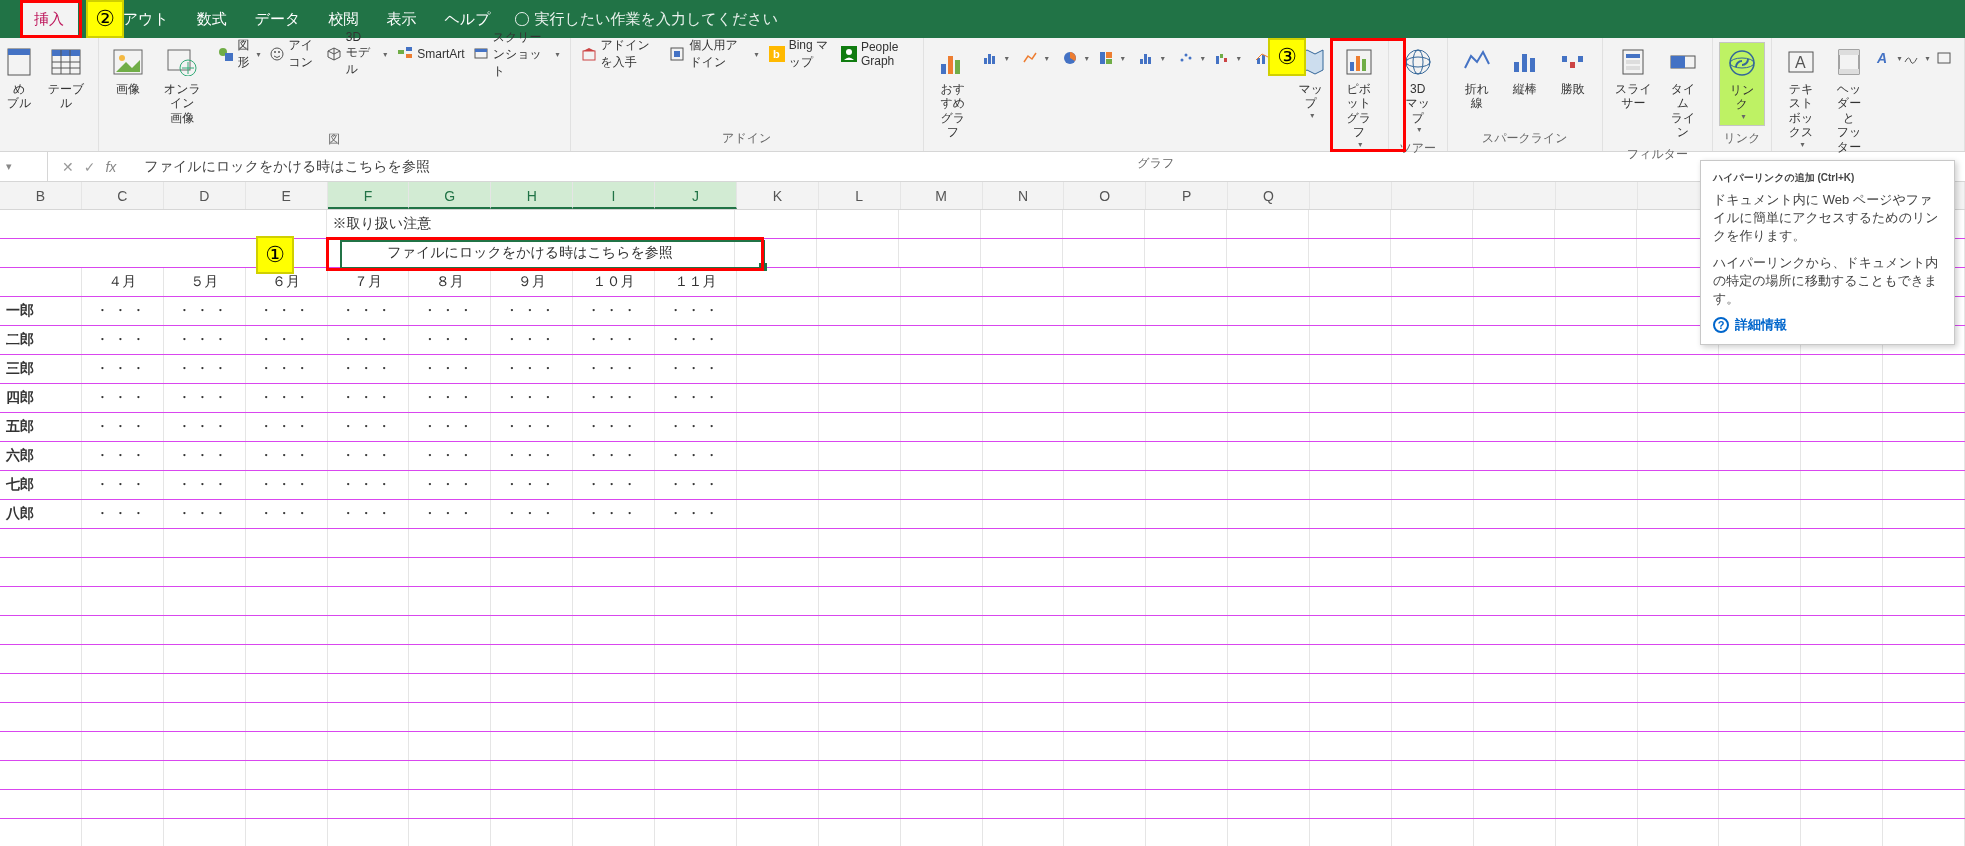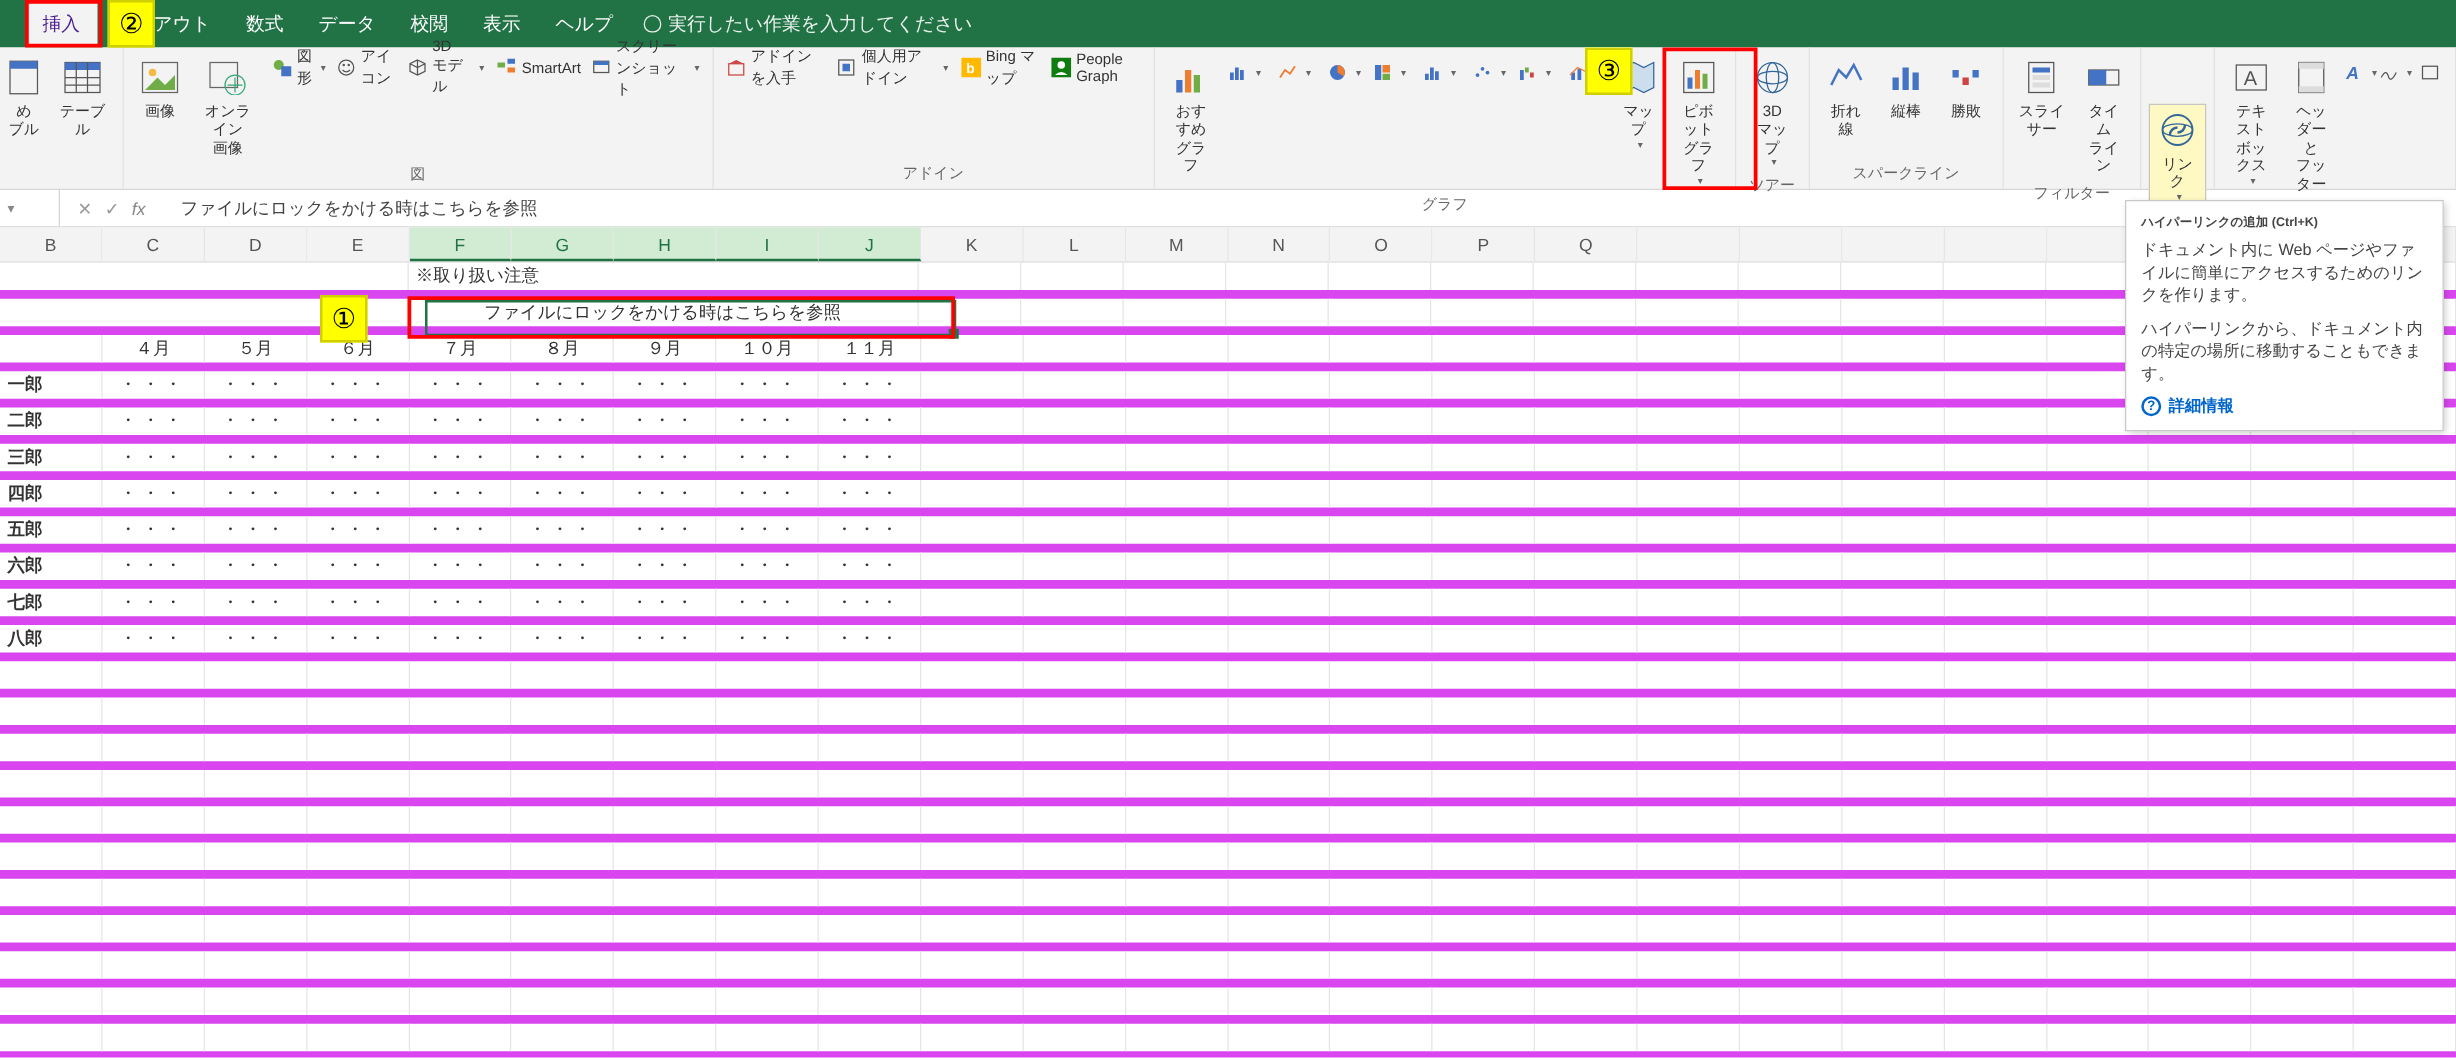--- a/index.html
+++ b/index.html
@@ -1,21 +1,21 @@
 <!DOCTYPE html>
 <html><head>
 <meta charset="utf-8">
 <style>
 * { margin: 0; padding: 0; box-sizing: border-box; font-family: "Meiryo UI", "Yu Gothic UI", sans-serif; }
 body { background: #fff; overflow: hidden; width: 1965px; height: 846px; position: relative; }
 
 
 .menubar { background: #217346; height: 38px; display: flex; align-items: center; padding-left: 20px; color: #fff; font-size: 15px; }
 .menubar .tab { padding: 8px 14px; cursor: pointer; }
-.menubar .tab.active { background: #f3f3f3; color: #4c1d95; }
+.menubar .tab.active { background: #f3f3f3; color: #be185d; }
 .menubar .tellme { display: flex; align-items: center; margin-left: 10px; opacity: 0.9; }
 .menubar .bulb { width: 14px; height: 14px; border: 1.5px solid #fff; border-radius: 50% 50% 45% 45%; margin-right: 6px; position: relative; }
 
 
 .ribbon { background: #f3f3f3; height: 114px; border-bottom: 1px solid #d6d6d6; display: flex; position: relative; }
 .group { border-right: 1px solid #e1e1e1; padding: 4px 6px 2px; display: flex; flex-direction: column; justify-content: space-between; }
 .group-items { display: flex; align-items: flex-start; gap: 2px; flex: 1; }
 .group-label { text-align: center; font-size: 12px; color: #666; padding: 2px 0; }
 
 .btn-large { display: flex; flex-direction: column; align-items: center; justify-content: flex-start; padding: 4px 6px; cursor: pointer; min-width: 46px; }
@@ -38,21 +38,21 @@
 .fbar .fx { font-style: italic; color: #888; }
 .fbar .content { padding-left: 14px; }
 
 
 .grid { position: relative; }
 .colhead { display: flex; height: 28px; border-bottom: 1px solid #d6d6d6; }
 .ch { width: 85px; text-align: center; font-size: 14px; color: #555; border-right: 1px solid #e5e5e5; line-height: 28px; background: #f3f3f3; }
 .ch.sel { background: #d2ebd3; border-bottom: 2px solid #217346; color: #217346; }
 
 .rows { }
-.row { display: flex; height: 29px; border-bottom: 7px solid #d946ef; }
+.row { display: flex; height: 29px; border-bottom: 1px solid #d946ef; }
 .cell { width: 85px; border-right: 1px solid #e5e5e5; font-size: 14px; color: #333; display: flex; align-items: center; padding: 0 6px; }
 .cell.first { justify-content: flex-start; font-weight: bold; }
 .cell.center { justify-content: center; letter-spacing: 4px; }
 
 
 .sel-range { position: absolute; border: 2px solid #217346; background: rgba(255,255,255,0); pointer-events: none; }
 .sel-handle { position: absolute; width: 8px; height: 8px; background: #217346; right: -4px; bottom: -4px; }
 
 
 .ann-box { position: absolute; border: 3px solid #ff0000; pointer-events: none; }
@@ -63,21 +63,21 @@
 .tooltip .tt-title { font-weight: bold; margin-bottom: 6px; font-size: 10px; }
 .tooltip p { margin-bottom: 8px; line-height: 1.4; }
 .tooltip .more { color: #0066cc; display: flex; align-items: center; gap: 6px; font-weight: bold; }
 .tooltip .qmark { width: 16px; height: 16px; border: 2px solid #0066cc; border-radius: 50%; display: inline-flex; align-items: center; justify-content: center; font-size: 11px; }
 
 
 .i-table { width:32px;height:32px; }
 .i-pic { width:32px;height:28px; }
 .i-globe { width:32px;height:32px; }
 
-.link-btn { background: #fef9c3; border: 1px solid #c5c5c5; margin-top: 41px; }
+.link-btn { background: #bef264; border: 1px solid #c5c5c5; }
 </style>
 </head>
 <body>
 
 <div class="menubar">
   <div class="tab active">挿入</div>
   <div class="tab">レイアウト</div>
   <div class="tab">数式</div>
   <div class="tab">データ</div>
   <div class="tab">校閲</div>

